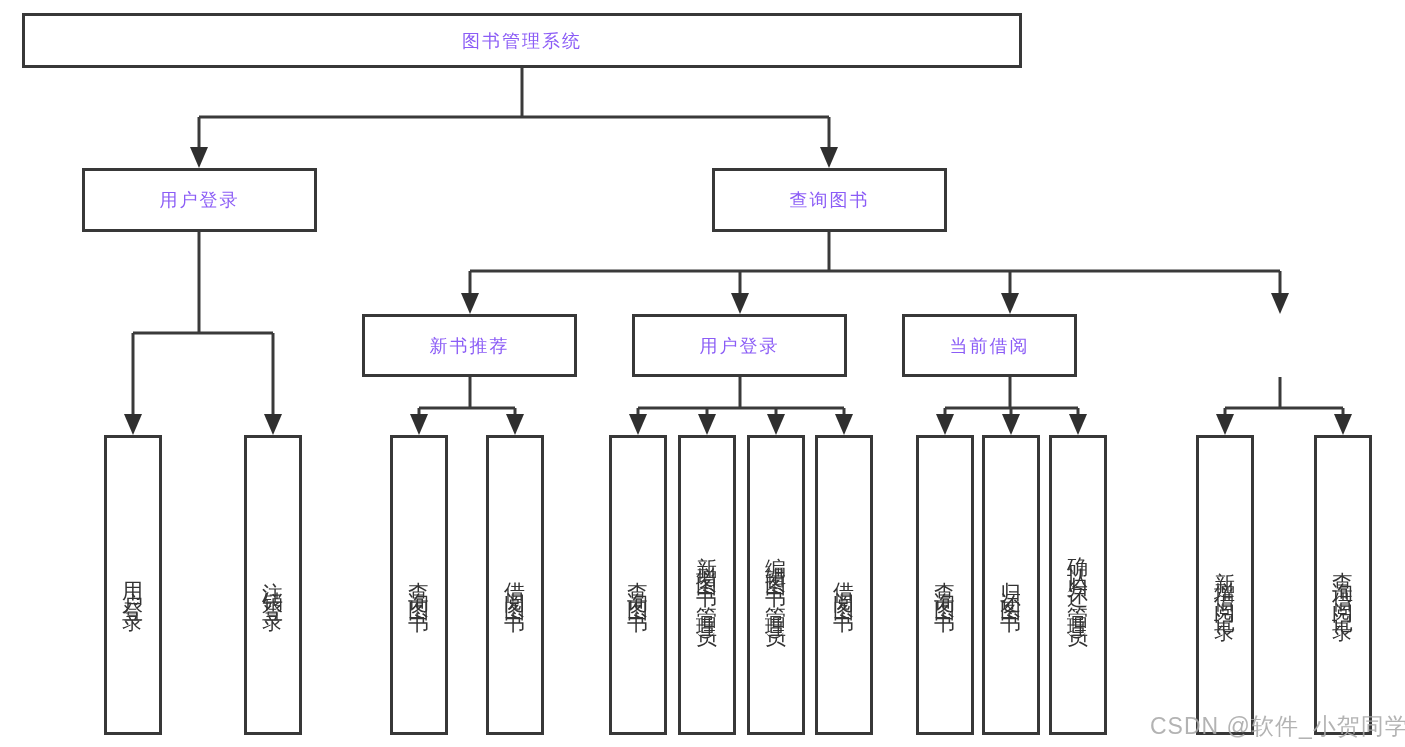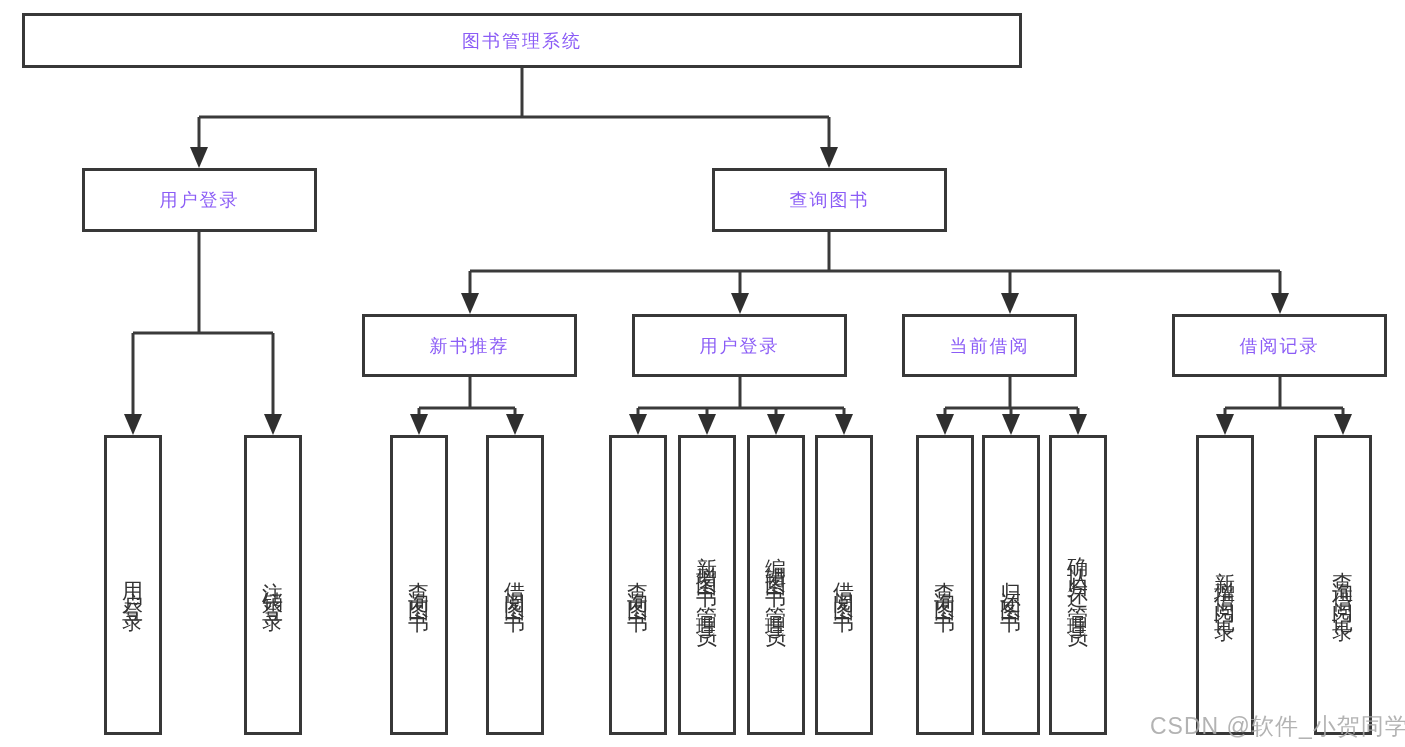--- a/index.html
+++ b/index.html
@@ -147,23 +147,20 @@
 
   <div class="node h" style="left:362px; top:314px; width:215px; height:63px">
     <span>新书推荐</span>
   </div>
   <div class="node h" style="left:632px; top:314px; width:215px; height:63px">
     <span>用户登录</span>
   </div>
   <div class="node h" style="left:902px; top:314px; width:175px; height:63px">
     <span>当前借阅</span>
   </div>
-  <div class="node h" style="left:1172px; top:314px; width:215px; height:63px">
-    <span>借阅记录</span>
-  </div>
 
   <div class="node v" style="left:104px; top:435px; width:58px; height:300px">
     <span>用户登录</span>
   </div>
   <div class="node v" style="left:244px; top:435px; width:58px; height:300px">
     <span>注销登录</span>
   </div>
 
   <div class="node v" style="left:390px; top:435px; width:58px; height:300px">
     <span>查询图书</span>

